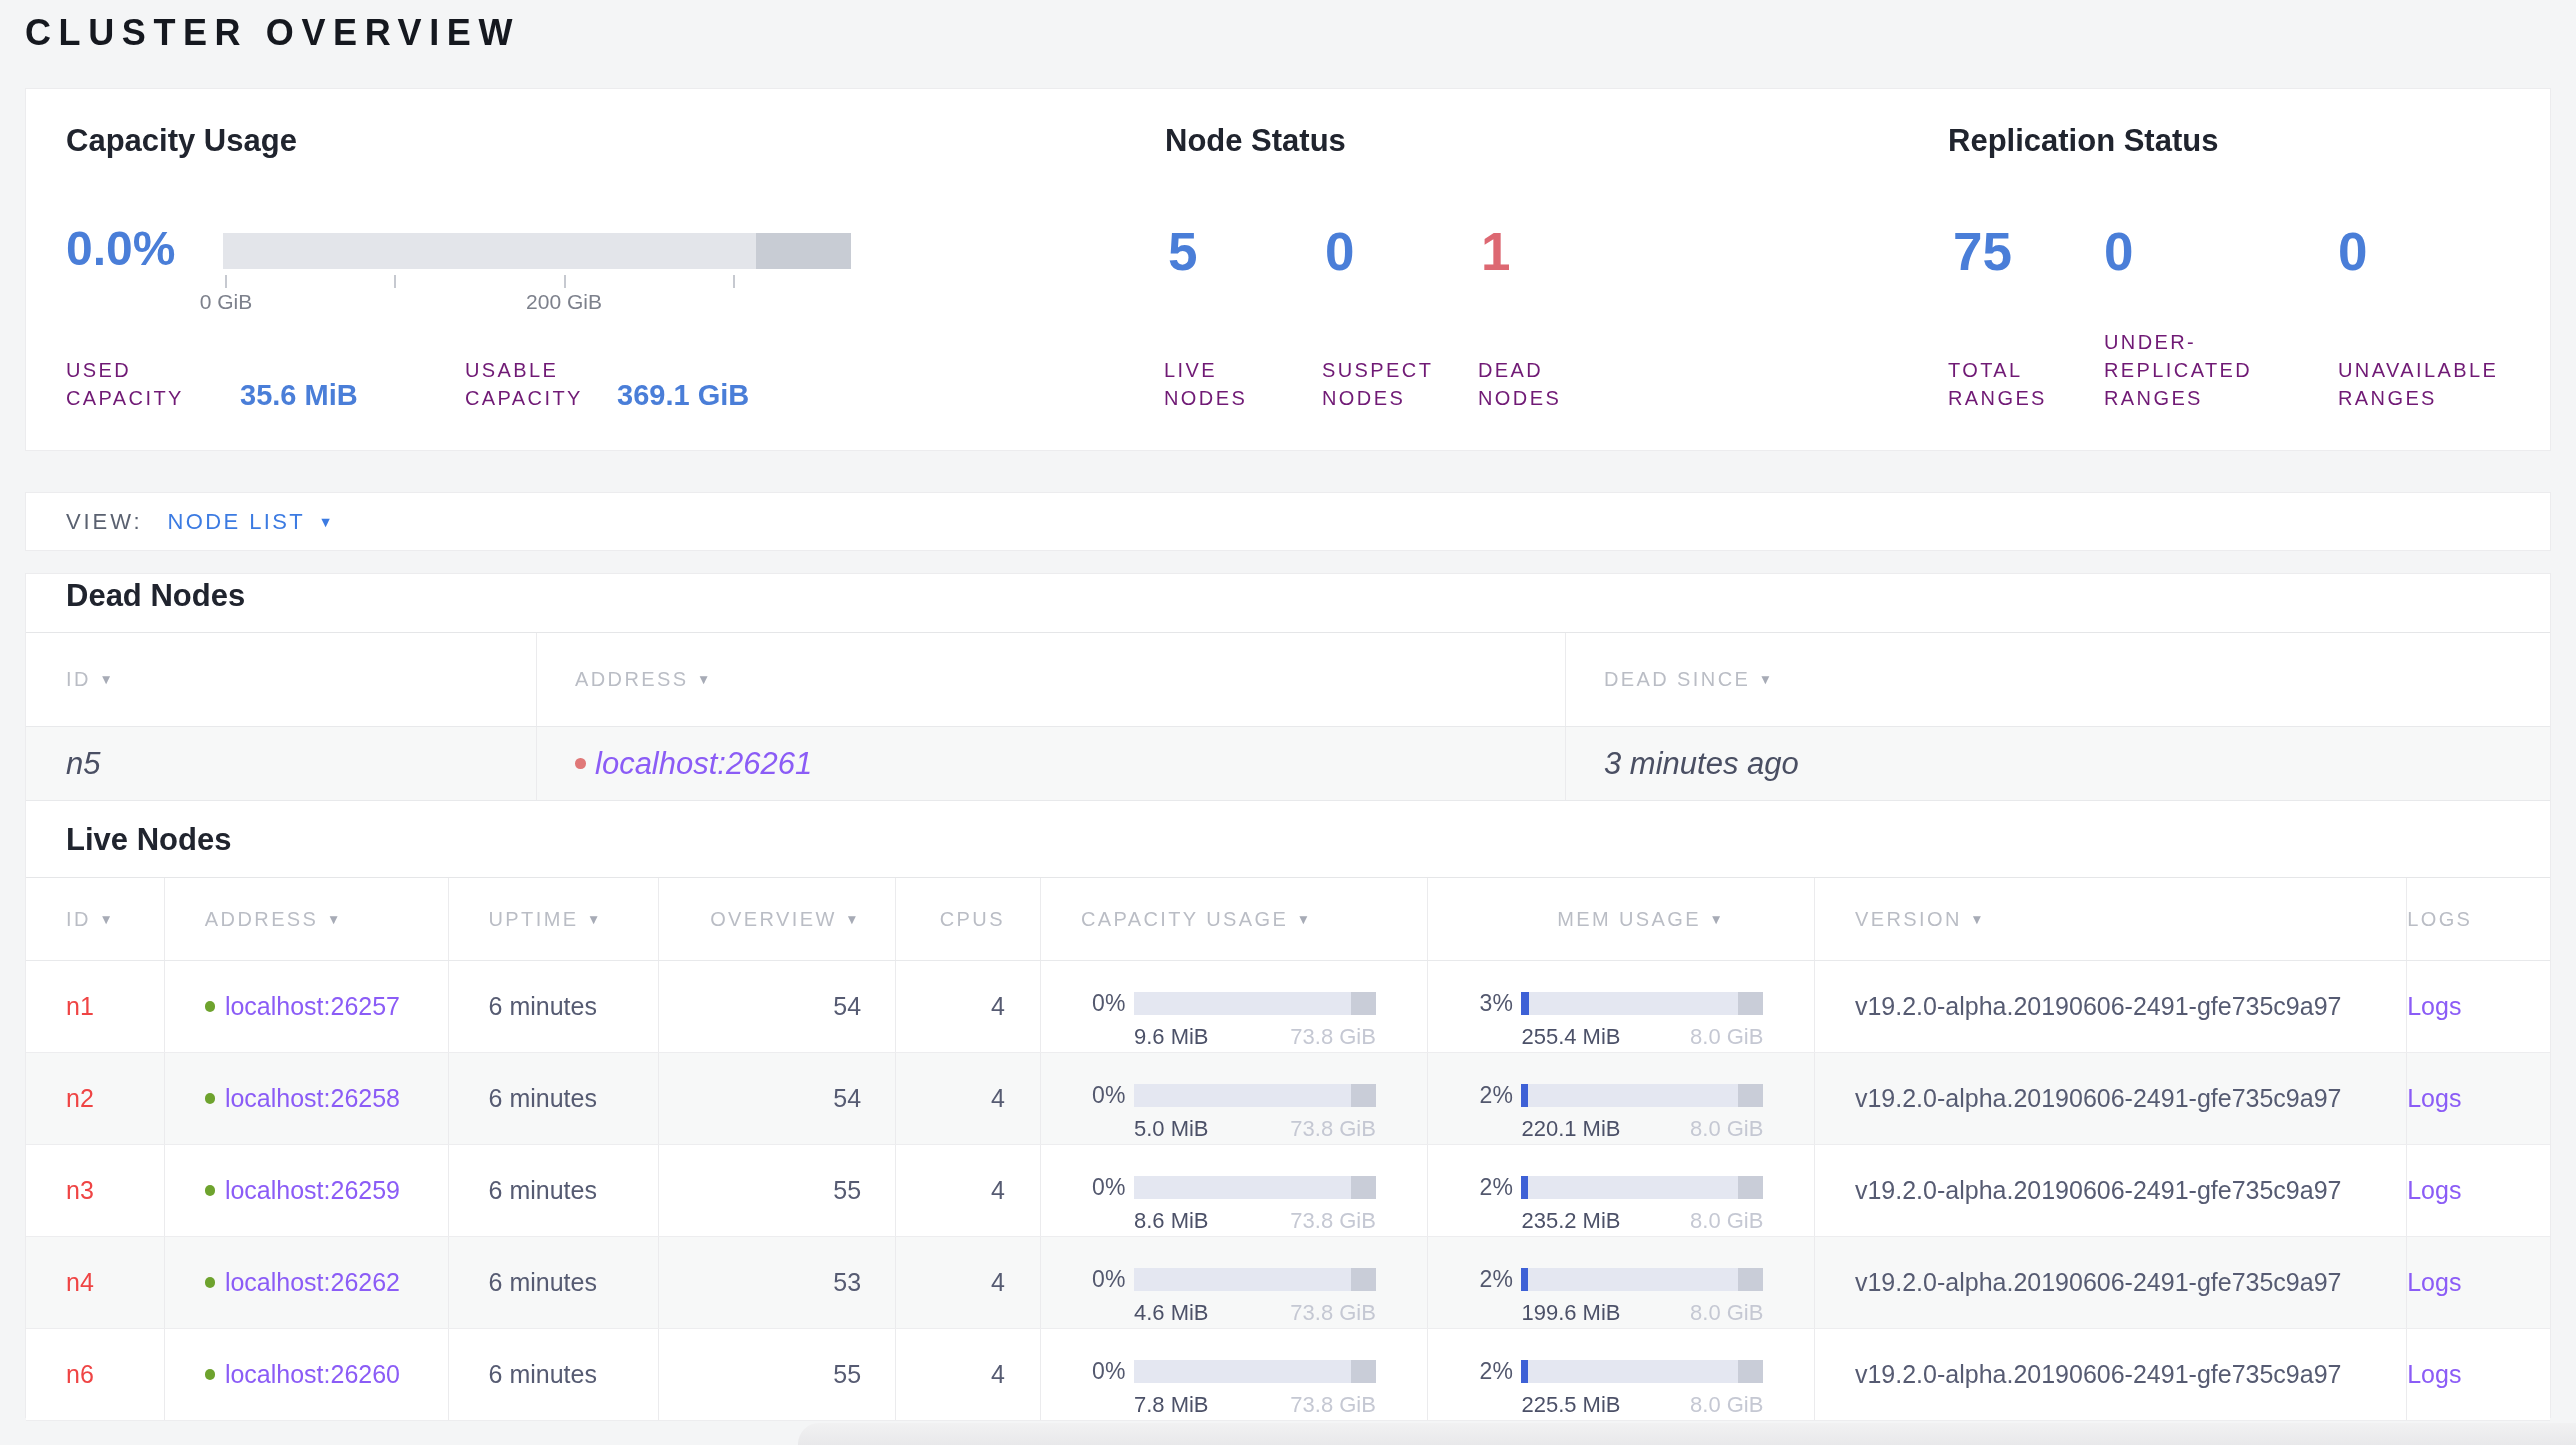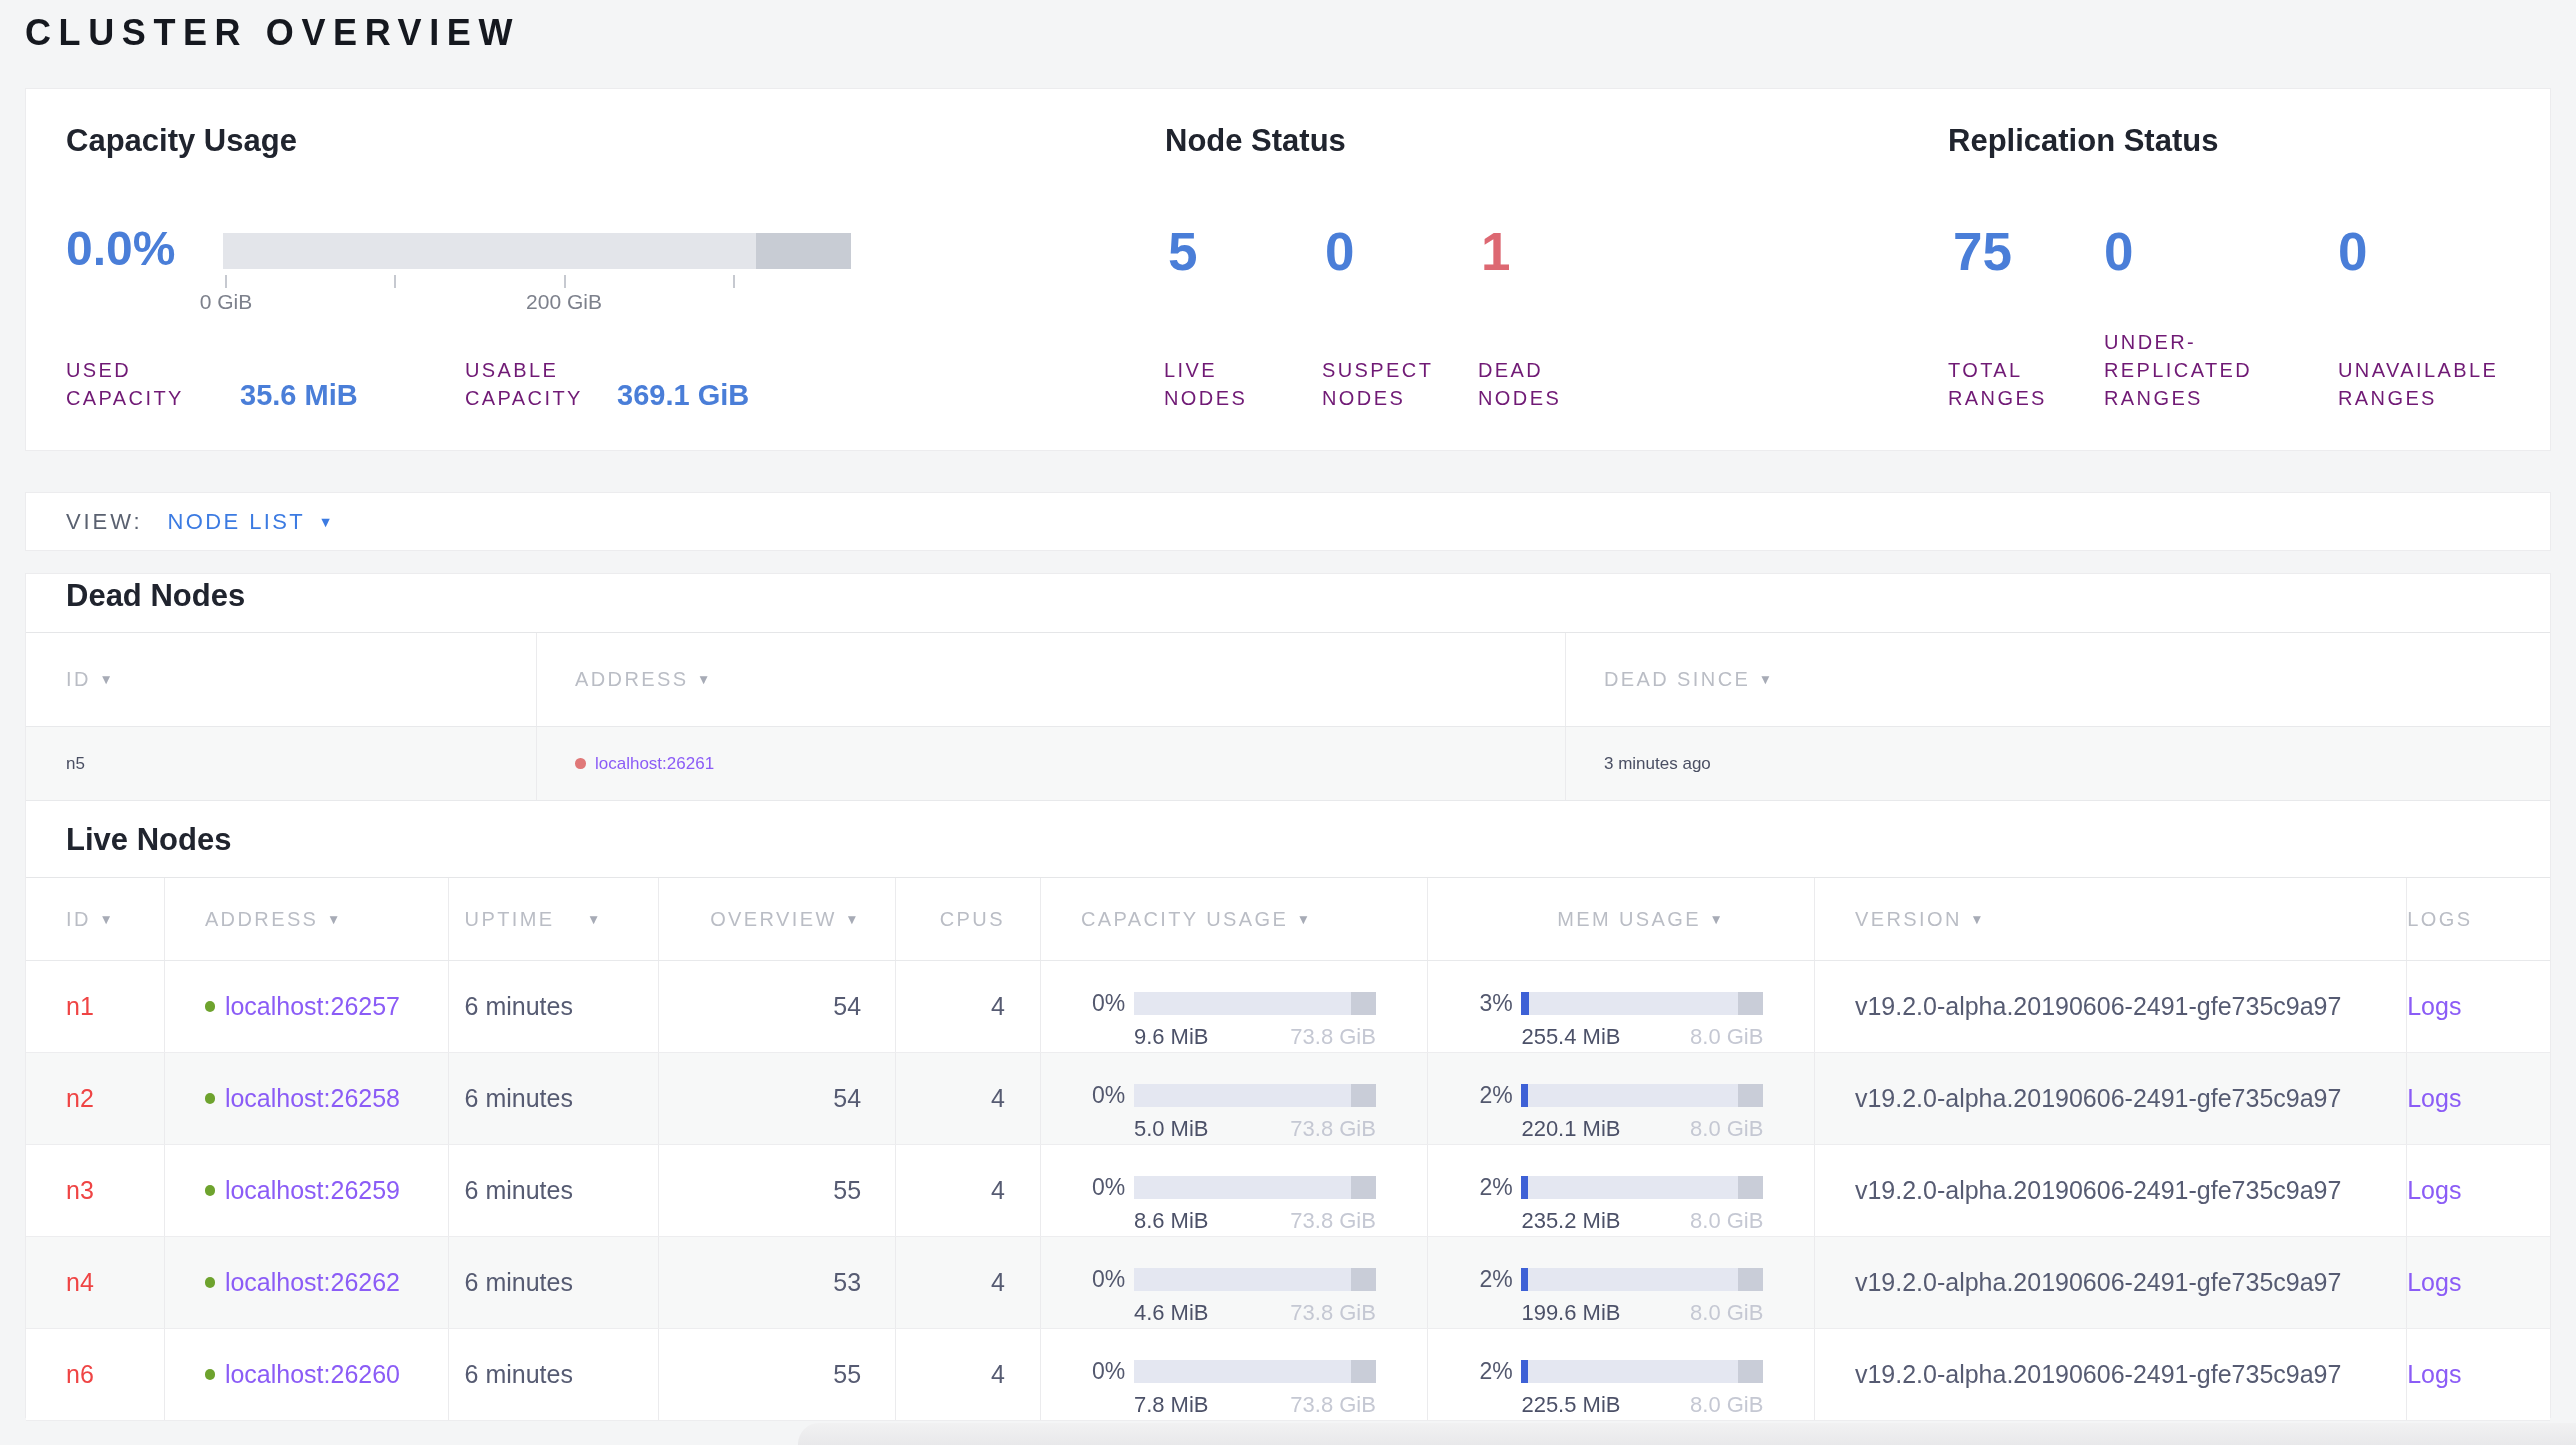--- a/index.html
+++ b/index.html
@@ -58,34 +58,34 @@
   .t-cell{box-sizing:border-box;overflow:hidden;}
   .t-head{border-top:1px solid #e5e6e8;border-bottom:1px solid #e8e9eb;background:#fff;}
   .t-head .t-cell{display:flex;align-items:center;font-size:20px;letter-spacing:2.4px;
     color:#babdc5;}
   .sort-icon{font-size:13.4px;color:#a7abb6;margin-left:8.6px;}
   .v{border-left:1px solid #ebebed;}
 
   
   #dead-table .t-head{height:95px;}
   #dead-table .t-body{height:74px;background:#f7f8f8;border-bottom:1px solid #e8e9eb;}
-  #dead-table .t-body .t-cell{display:flex;align-items:center;font-size:17px;color:#4a4f63;}
+  #dead-table .t-body .t-cell{display:flex;align-items:center;font-size:31px;color:#4a4f63;font-style:italic;}
   .dc1{width:510px;padding-left:40px;}
   .dc2{width:1029px;padding-left:38px;}
   .dc3{width:985px;padding-left:38px;}
 
   
   #live-table .t-head{height:84px;}
   #live-table .t-body{height:92px;border-bottom:1px solid #ededef;}
   #live-table .t-body:nth-child(odd){background:#f7f8f8;}
   #live-table .t-body:nth-child(even){background:#fff;}
   #live-table .t-body .t-cell{font-size:25px;color:#565b72;display:flex;align-items:center;}
   .lc1{width:138px;padding-left:40px;}
   .lc2{width:284px;padding-left:40px;}
-  .lc3{width:211px;padding-left:16px;gap:24px;}
+  .lc3{width:211px;padding-left:40px;}
   .lc4{width:237px;justify-content:flex-end;padding-right:34px;}
   .lc5{width:145px;justify-content:flex-end;padding-right:35px;}
   .lc6{width:388px;}
   .lc7{width:387px;justify-content:center;}
   .lc8{width:593px;padding-left:40px;}
   .lc9{width:144px;justify-content:flex-start;}
   #live-table .t-head .lc4,#live-table .t-head .lc5{justify-content:flex-end;}
   #live-table .t-body .lc1{color:#ef4444;}
 
   .link{color:#8b5cf6;text-decoration:none;cursor:pointer;}

